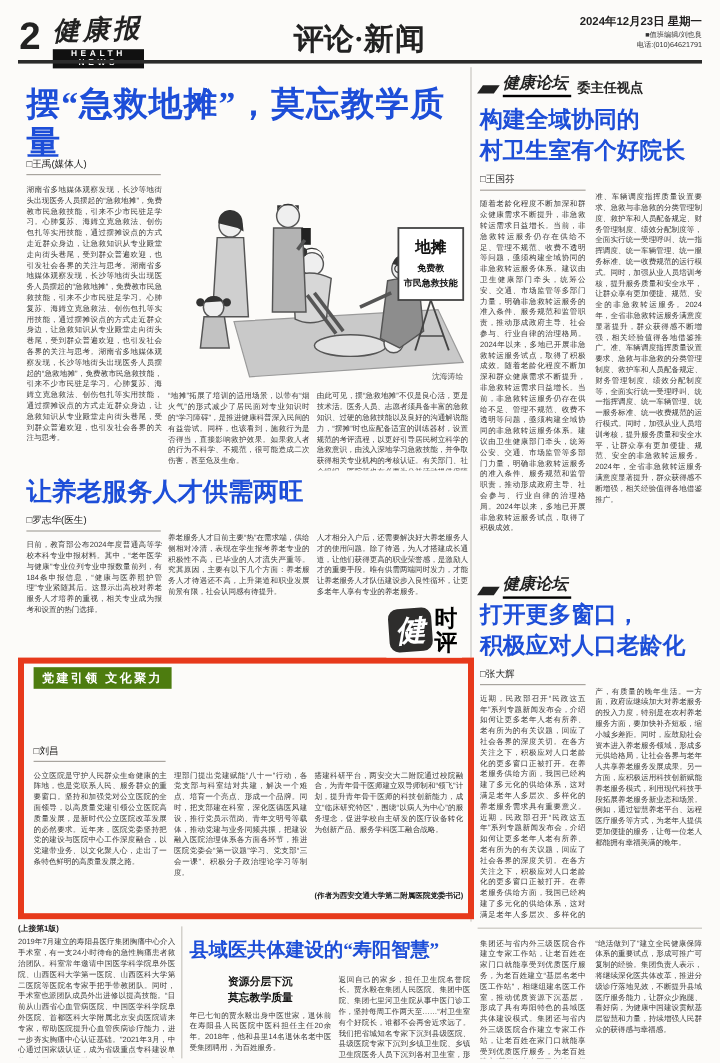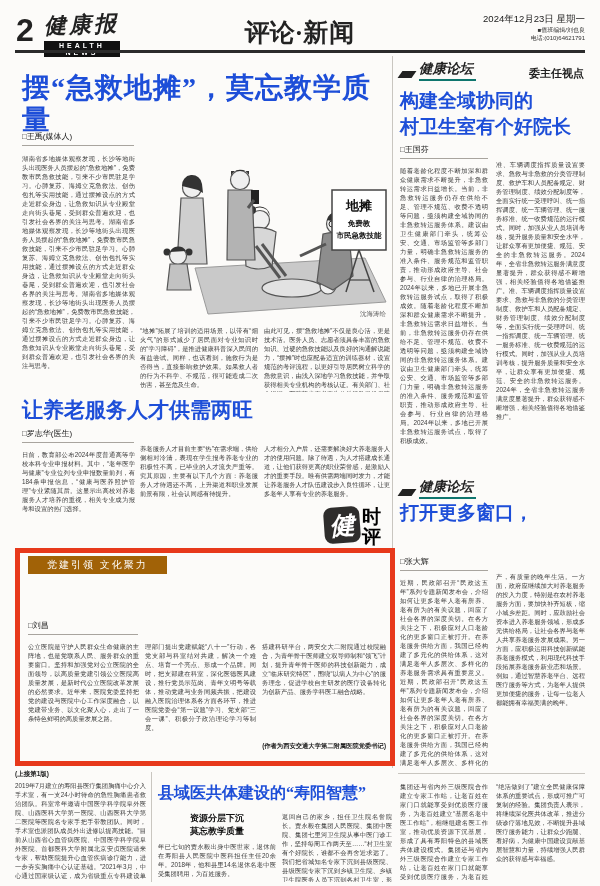--- a/index.html
+++ b/index.html
@@ -10,41 +10,41 @@
   .pagenum{left:16px;top:12px;font-size:32px;font-weight:900;font-family:"Liberation Sans",sans-serif;}
   .masthead{left:44px;top:10px;}
   .masthead .cn{font-family:"Liberation Serif","DejaVu Serif",serif;font-style:italic;font-weight:900;
         font-size:22px;letter-spacing:3px;transform:rotate(-2deg);display:inline-block;}
   .masthead .en{display:block;margin-top:1px;background:#111;color:#fff;font-size:7px;font-weight:700;
         letter-spacing:3px;padding:1px 5px;text-align:center;width:76px;box-sizing:border-box;}
   .section-title{left:0;top:16px;width:600px;text-align:center;font-size:25px;}
   .section-title .light{font-family:"Liberation Serif","DejaVu Serif",serif;font-weight:600;}
   .section-title .bold{font-weight:900;font-family:"Liberation Sans",sans-serif;letter-spacing:1px;}
   .dateblock{right:15px;top:13px;text-align:right;line-height:1.35;}
-  .dateblock .d1{font-size:9.5px;font-weight:400;}
+  .dateblock .d1{font-size:9.5px;font-weight:700;}
   .dateblock .d2,.dateblock .d3{font-size:6px;color:#333;}
   .header-rule{left:15px;top:50px;width:570px;height:3px;background:#2b2b2b;}
   
   .vrule{width:0;border-left:1px solid #c9c6c0;}
   .hrule{height:0;border-top:1px solid #c9c6c0;}
   
   .hl{font-family:"Liberation Serif","DejaVu Serif",serif;font-weight:900;color:#1d4ed8;line-height:1.15;}
   .byline{font-size:8px;color:#222;border-bottom:1px solid #a8a49e;padding-bottom:3px;}
   .col{font-size:6.3px;line-height:1.43;text-align:justify;color:#3a3a3a;overflow:hidden;}
   .colhead{font-weight:800;text-align:center;color:#111;}
   
   .forum-label{display:flex;align-items:flex-end;gap:5px;}
   .forum-main{font-family:"Liberation Serif","DejaVu Serif",serif;font-style:italic;font-weight:900;
-        font-size:13.5px;border-bottom:2px solid #0f766e;padding:0 3px 1px 0;display:inline-block;}
-  .forum-sub{font-family:"Liberation Serif","DejaVu Serif",serif;font-weight:700;font-size:11px;margin-left:48px;}
+        font-size:13.5px;border-bottom:2px solid #000000;padding:0 3px 1px 0;display:inline-block;}
+  .forum-sub{font-family:"Liberation Serif","DejaVu Serif",serif;font-weight:700;font-size:11px;}
   .nib{width:14px;height:7px;background:#222;transform:skewX(-35deg);display:inline-block;margin-bottom:3px;}
   
   .redbox{left:15px;top:548px;width:380px;height:218px;border:5px solid #e7391b;box-sizing:border-box;background:#fcfbf9;}
-  .kicker{left:28px;top:556px;background:#a16207;color:#fff;font-weight:400;font-size:10px;
-        padding:2px 19px;letter-spacing:2px;}
+  .kicker{left:28px;top:556px;background:#4d7c0f;color:#fff;font-weight:700;font-size:10px;
+        padding:2px 7px;letter-spacing:2px;}
   .stamp{left:322px;top:505px;display:flex;align-items:flex-start;background:#fcfbf9;padding:2px;z-index:5;}
   .stamp-box{width:36px;height:36px;background:#2e2d2c;border-radius:8px;color:#fff;display:flex;
         align-items:center;justify-content:center;font-family:"Liberation Serif",serif;font-style:italic;
         font-weight:900;font-size:25px;transform:rotate(-4deg);}
   .stamp-chars{width:21px;margin-left:2px;font-family:"Liberation Serif",serif;font-weight:900;
         font-size:19px;line-height:1.03;word-break:break-all;color:#000000;}
   .attribution{font-size:6.3px;font-weight:800;color:#222;text-align:right;margin-top:2px;}
   .contd{font-size:6.5px;font-weight:800;color:#222;margin-bottom:2px;}
 </style>
 </head>
@@ -163,20 +163,21 @@
   <div class="abs byline" style="left:400px;top:144px;width:88px;">□王国芬</div>
   <div class="abs col" style="left:400px;top:166px;width:88px;height:300px;">随着老龄化程度不断加深和群众健康需求不断提升，非急救转运需求日益增长。当前，非急救转运服务仍存在供给不足、管理不规范、收费不透明等问题，亟须构建全域协同的非急救转运服务体系。建议由卫生健康部门牵头，统筹公安、交通、市场监管等多部门力量，明确非急救转运服务的准入条件、服务规范和监管职责，推动形成政府主导、社会参与、行业自律的治理格局。2024年以来，多地已开展非急救转运服务试点，取得了积极成效。随着老龄化程度不断加深和群众健康需求不断提升，非急救转运需求日益增长。当前，非急救转运服务仍存在供给不足、管理不规范、收费不透明等问题，亟须构建全域协同的非急救转运服务体系。建议由卫生健康部门牵头，统筹公安、交通、市场监管等多部门力量，明确非急救转运服务的准入条件、服务规范和监管职责，推动形成政府主导、社会参与、行业自律的治理格局。2024年以来，多地已开展非急救转运服务试点，取得了积极成效。</div>
   <div class="abs col" style="left:496px;top:160px;width:89px;height:306px;">准、车辆调度指挥质量设置要求、急救与非急救的分类管理制度、救护车和人员配备规定、财务管理制度、绩效分配制度等，全面实行统一受理呼叫、统一指挥调度、统一车辆管理、统一服务标准、统一收费规范的运行模式。同时，加强从业人员培训考核，提升服务质量和安全水平，让群众享有更加便捷、规范、安全的非急救转运服务。2024年，全省非急救转运服务满意度显著提升，群众获得感不断增强，相关经验值得各地借鉴推广。准、车辆调度指挥质量设置要求、急救与非急救的分类管理制度、救护车和人员配备规定、财务管理制度、绩效分配制度等，全面实行统一受理呼叫、统一指挥调度、统一车辆管理、统一服务标准、统一收费规范的运行模式。同时，加强从业人员培训考核，提升服务质量和安全水平，让群众享有更加便捷、规范、安全的非急救转运服务。2024年，全省非急救转运服务满意度显著提升，群众获得感不断增强，相关经验值得各地借鉴推广。</div>
 
   <div class="abs forum-label" style="left:400px;top:478px;">
     <span class="nib"></span>
     <span class="forum-main">健康论坛</span>
   </div>
   <div class="abs hl" style="left:400px;top:500px;width:186px;font-size:19px;line-height:1.35;">
     <div>打开更多窗口，</div>
+    <div>积极应对人口老龄化</div>
   </div>
   <div class="abs byline" style="left:400px;top:556px;width:88px;">□张大辉</div>
   <div class="abs col" style="left:400px;top:578px;width:88px;height:188px;">近期，民政部召开“民政这五年”系列专题新闻发布会，介绍如何让更多老年人老有所养、老有所为的有关议题，回应了社会各界的深度关切。在各方关注之下，积极应对人口老龄化的更多窗口正被打开。在养老服务供给方面，我国已经构建了多元化的供给体系，这对满足老年人多层次、多样化的养老服务需求具有重要意义。近期，民政部召开“民政这五年”系列专题新闻发布会，介绍如何让更多老年人老有所养、老有所为的有关议题，回应了社会各界的深度关切。在各方关注之下，积极应对人口老龄化的更多窗口正被打开。在养老服务供给方面，我国已经构建了多元化的供给体系，这对满足老年人多层次、多样化的养老服务需求具有重要意义。</div>
   <div class="abs col" style="left:496px;top:572px;width:89px;height:194px;">产，有质量的晚年生活。一方面，政府应继续加大对养老服务的投入力度，特别是在农村养老服务方面，要加快补齐短板，缩小城乡差距。同时，应鼓励社会资本进入养老服务领域，形成多元供给格局，让社会各界与老年人共享养老服务发展成果。另一方面，应积极运用科技创新赋能养老服务模式，利用现代科技手段拓展养老服务新业态和场景。例如，通过智慧养老平台、远程医疗服务等方式，为老年人提供更加便捷的服务，让每一位老人都能拥有幸福美满的晚年。</div>
 
   <div class="abs" style="left:15px;top:770px;width:131px;height:112px;">
     <div class="contd">(上接第1版)</div>
     <div class="col" style="width:131px;height:100px;">2019年7月建立的寿阳县医疗集团胸痛中心介入手术室，有一支24小时待命的急性胸痛患者救治团队。科室常年邀请中国医学科学院阜外医院、山西医科大学第一医院、山西医科大学第二医院等医院名专家手把手带教团队。同时，手术室也派团队成员外出进修以提高技能。“目前从山西省心血管病医院、中国医学科学院阜外医院、首都医科大学附属北京安贞医院请来专家，帮助医院提升心血管疾病诊疗能力，进一步夯实胸痛中心认证基础。”2021年3月，中心通过国家级认证，成为省级重点专科建设单位，内科、内分泌科、心血管内科、集团各成员单位协同发展。</div>
   </div>
   <div class="abs hl" style="left:158px;top:784px;width:236px;font-size:16px;text-align:left;">县域医共体建设的“寿阳智慧”</div>

